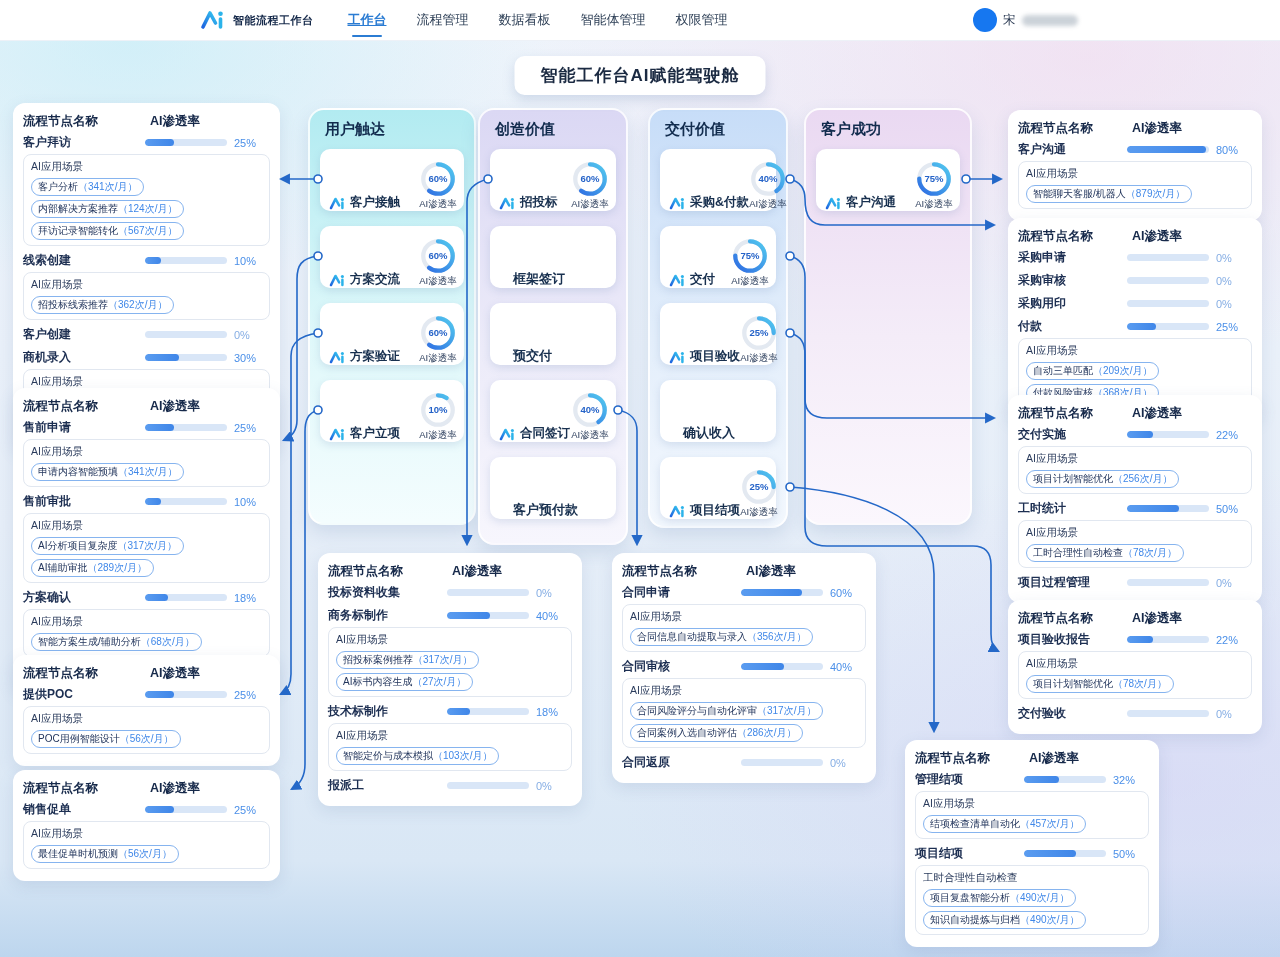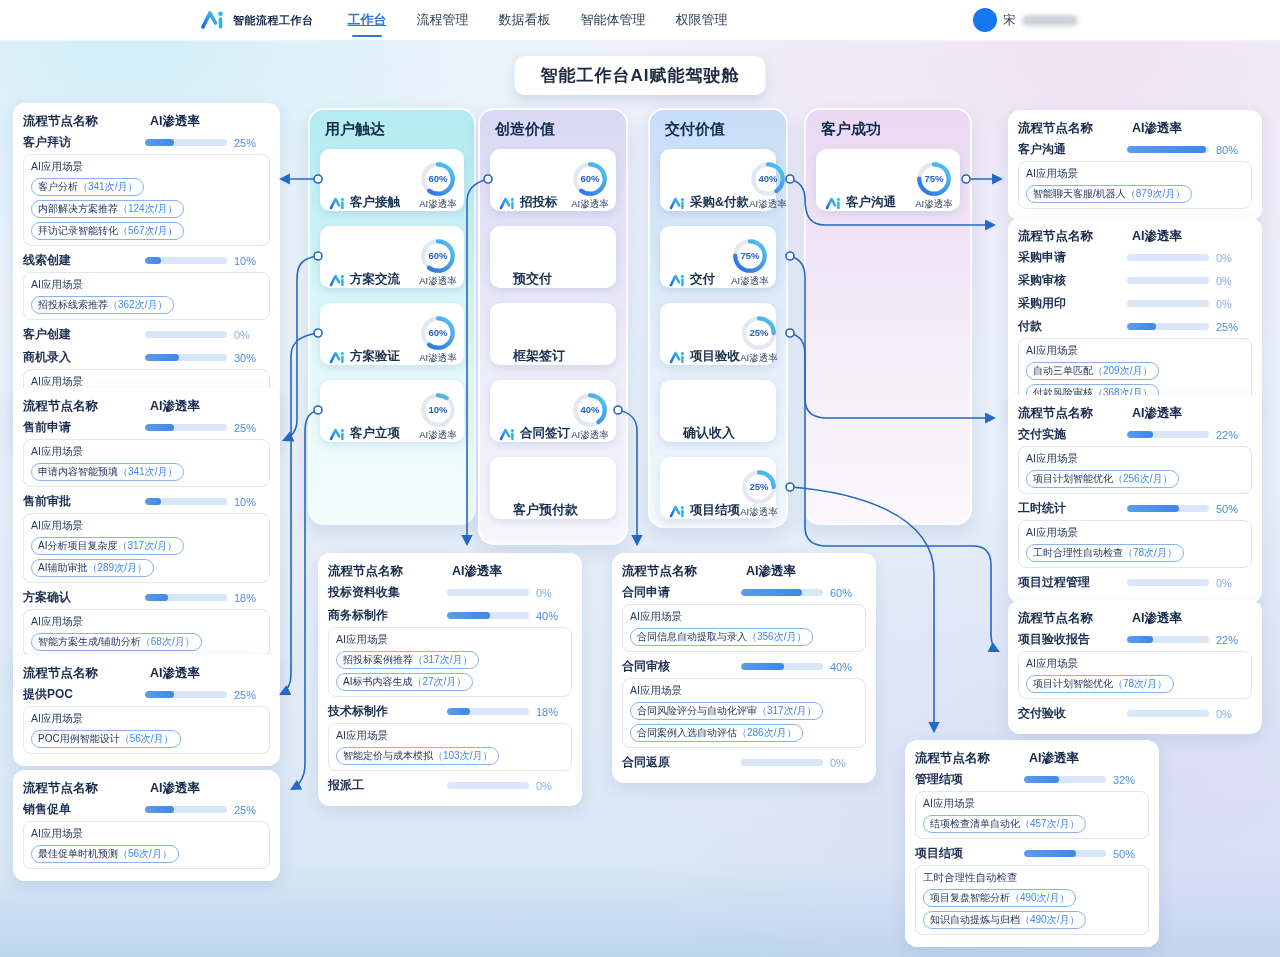--- a/index.html
+++ b/index.html
@@ -192,24 +192,24 @@
         <span class="fnode-right">
           <svg class="donut" width="38" height="38" viewBox="0 0 40 40">
             <circle cx="20" cy="20" r="15.5" fill="none" stroke="#e3e9f1" stroke-width="4.5"></circle>
             <circle cx="20" cy="20" r="15.5" fill="none" stroke="url(#donutGrad)" stroke-width="4.5" stroke-linecap="round" stroke-dasharray="58.4 97.4" transform="rotate(-90 20 20)"></circle>
             <text x="20" y="23.5" text-anchor="middle" class="donut-num">60%</text>
           </svg>
           <span class="fnode-cap">AI渗透率</span>
         </span>
       </div>
       <div class="fnode plain">
+        <span class="fnode-label">框架签订</span>
+      </div>
+      <div class="fnode plain">
         <span class="fnode-label">预交付</span>
-      </div>
-      <div class="fnode plain">
-        <span class="fnode-label">框架签订</span>
       </div>
       <div class="fnode">
         <svg class="ai-ic" viewBox="0 0 26 22">
           <path d="M3 18 L10 4 L15.5 14" fill="none" stroke="url(#aiGrad)" stroke-width="3.8" stroke-linecap="round" stroke-linejoin="round"></path>
           <path d="M20.5 10 L20.5 18" stroke="#2bb3ea" stroke-width="3.8" stroke-linecap="round"></path>
           <circle cx="20.5" cy="4.8" r="2.4" fill="#2bb3ea"></circle>
         </svg>
         <span class="fnode-label">合同签订</span>
         <span class="fnode-right">
           <svg class="donut" width="38" height="38" viewBox="0 0 40 40">

